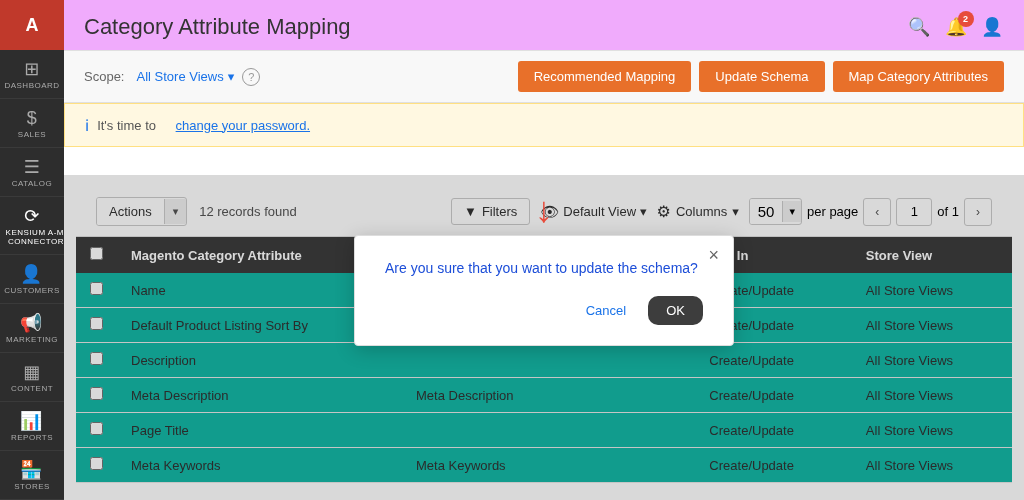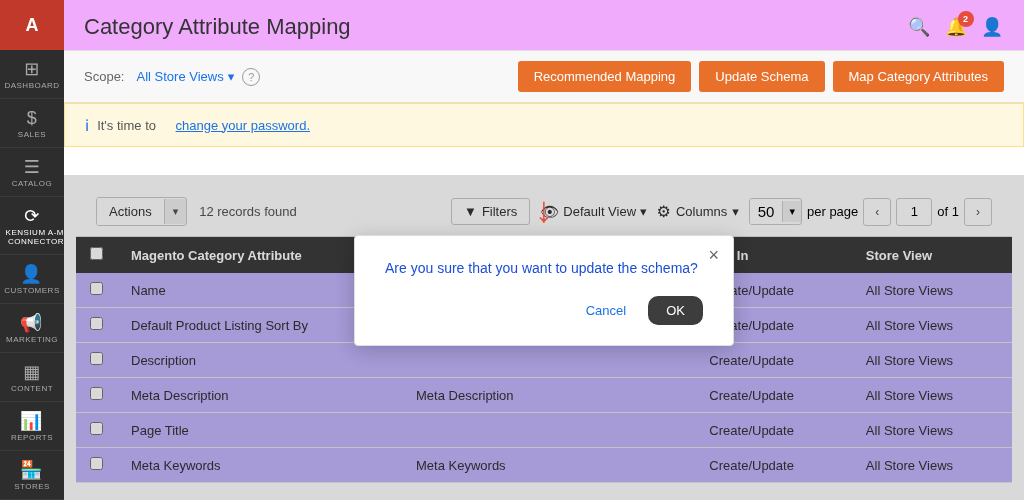--- a/index.html
+++ b/index.html
@@ -316,21 +316,21 @@
       font-weight: 600;
       font-size: 13px;
       white-space: nowrap;
     }
     .data-table thead th:first-child {
       width: 36px;
       text-align: center;
     }
     .data-table tbody tr {
       border-bottom: 1px solid #e8e8e8;
-      background: #c4b5fd;
+      background: #14b8a6;
     }
     .data-table tbody td {
       padding: 9px 14px;
       font-size: 13px;
       color: #333;
     }
     .data-table tbody td:first-child {
       text-align: center;
       width: 36px;
     }

